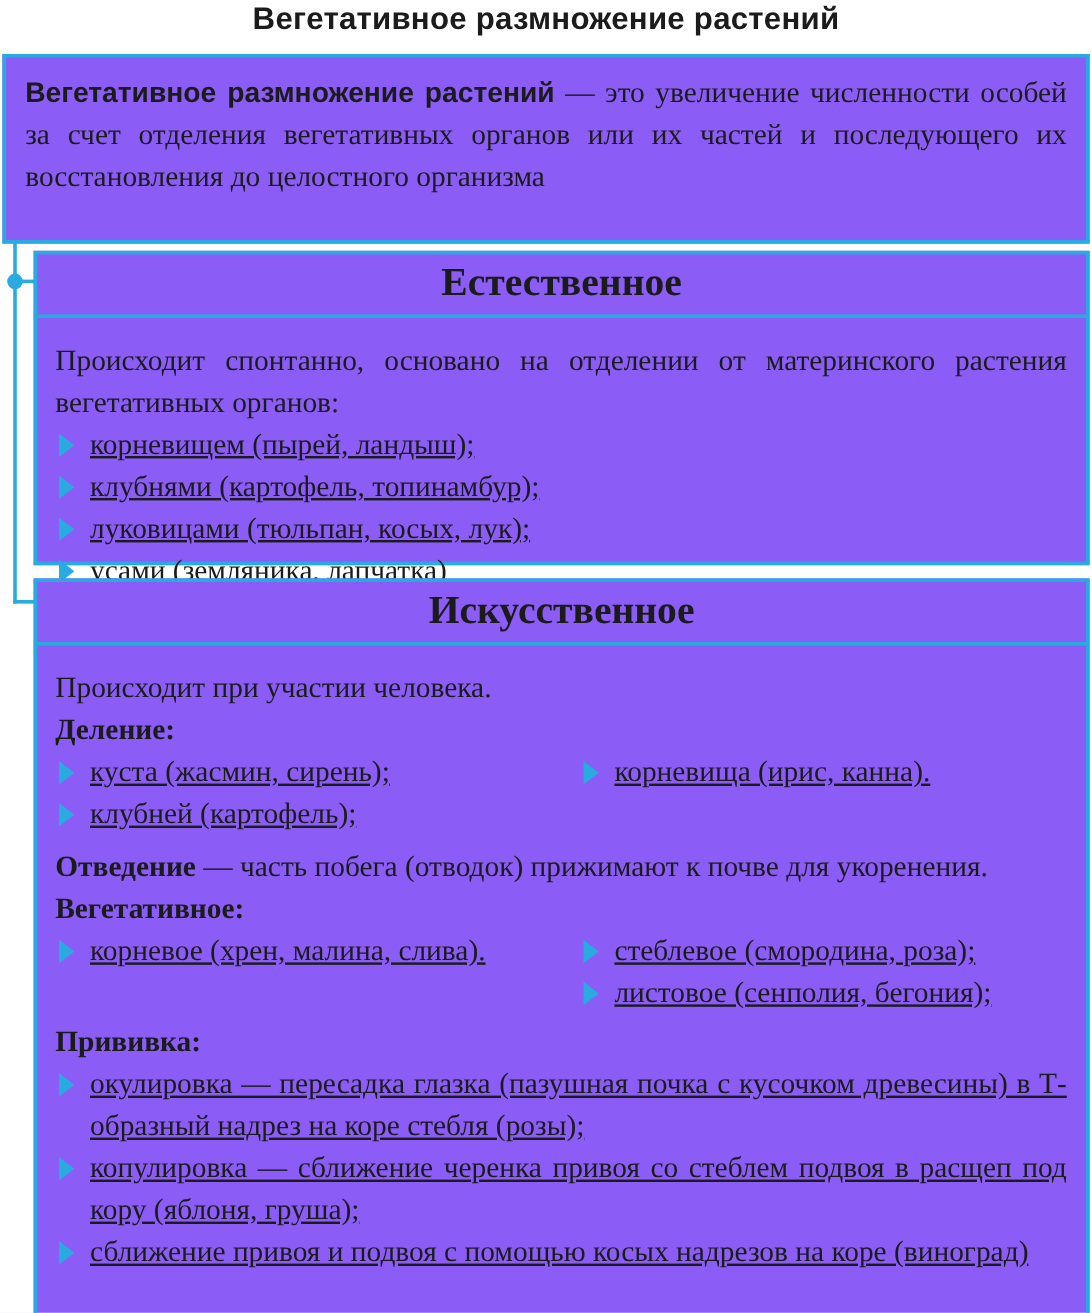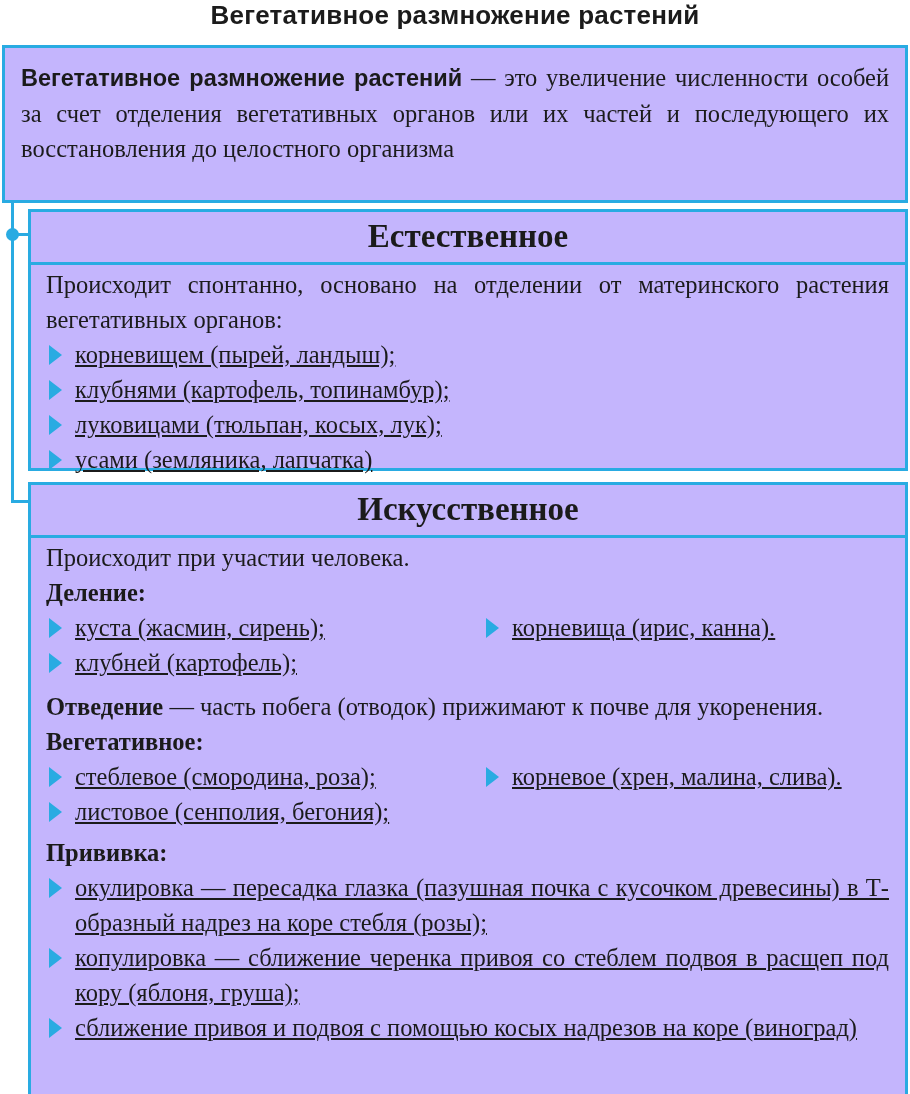--- a/index.html
+++ b/index.html
@@ -10,35 +10,35 @@
   body{
     width:910px;height:1094px;position:relative;overflow:hidden;
     font-family:"Liberation Serif", serif;color:var(--ink);
   }
   .page-title{
     position:absolute;top:0;left:0;width:100%;text-align:center;
     font-family:"Liberation Sans", sans-serif;font-weight:bold;
     font-size:26px;letter-spacing:.2px;
   }
   .box{
-    position:absolute;box-sizing:border-box;background:#c4b5fd;
+    position:absolute;box-sizing:border-box;background:#8b5cf6;
     border:3px solid var(--blue);
   }
   #definition-box{left:2px;top:45px;width:906px;height:158px;padding:12px 16px 0 16px;}
   .def-text{font-size:24.5px;line-height:35px;text-align:justify;margin:0;}
   .def-lead{
     font-family:"Liberation Sans", sans-serif;font-weight:bold;font-size:23.5px;
   }
   #natural-box{left:28px;top:209px;width:880px;height:262px;}
   #artificial-box{left:28px;top:482px;width:880px;height:738px;}
   .box-header{
     border-bottom:3px solid var(--blue);text-align:center;
     font-weight:bold;font-size:33px;padding:6px 0 7px 0;
   }
-  .box-body{padding:2px 16px 0 15px;font-size:24.5px;line-height:35px;}
+  .box-body{padding:18px 16px 0 15px;font-size:24.5px;line-height:35px;}
   .para{margin:0;text-align:justify;}
   .sub-label{font-weight:bold;}
   .li{display:flex;align-items:flex-start;text-decoration:underline;}
   .li .txt{flex:1 1 auto;}
   .tri{
     flex:0 0 13px;width:13px;height:20px;margin:8px 13px 0 3px;
     background:var(--blue);
     clip-path:polygon(0 0,100% 50%,0 100%);
   }
   .two-col{display:grid;grid-template-columns:437px 1fr;}
@@ -112,27 +112,27 @@
         <span class="txt">клубней (картофель);</span>
       </div>
       <div></div>
     </div>
 
     <p class="para mt10"><span class="sub-label">Отведение</span><span> — часть побега (отводок) прижимают к почве для укоренения.</span></p>
 
     <p class="para sub-label">Вегетативное:</p>
 
     <div class="two-col">
+      <div class="li" style="grid-row:span 2;">
+        <i class="tri"></i>
+        <span class="txt">корневое (хрен, малина, слива).</span>
+      </div>
       <div class="li">
         <i class="tri"></i>
         <span class="txt">стеблевое (смородина, роза);</span>
-      </div>
-      <div class="li" style="grid-row:span 2;">
-        <i class="tri"></i>
-        <span class="txt">корневое (хрен, малина, слива).</span>
       </div>
       <div class="li">
         <i class="tri"></i>
         <span class="txt">листовое (сенполия, бегония);</span>
       </div>
     </div>
 
     <p class="para sub-label mt6">Прививка:</p>
 
     <div class="li">

